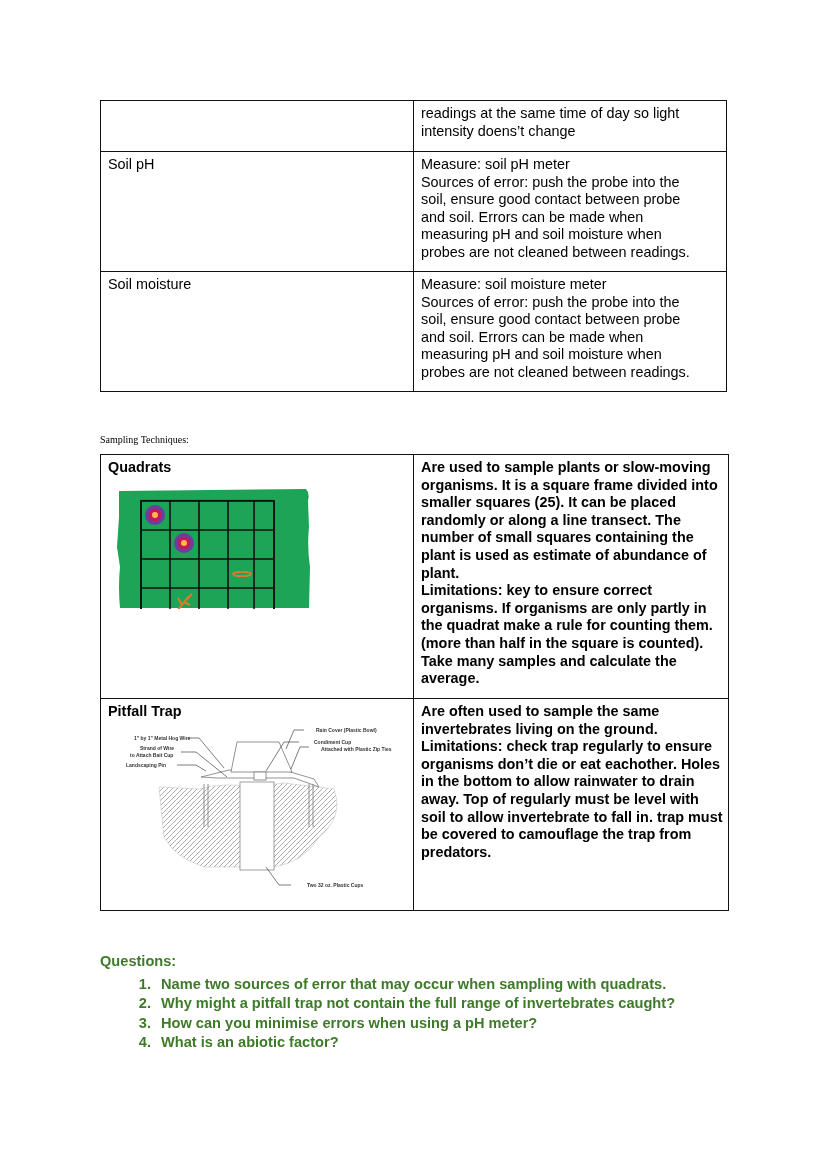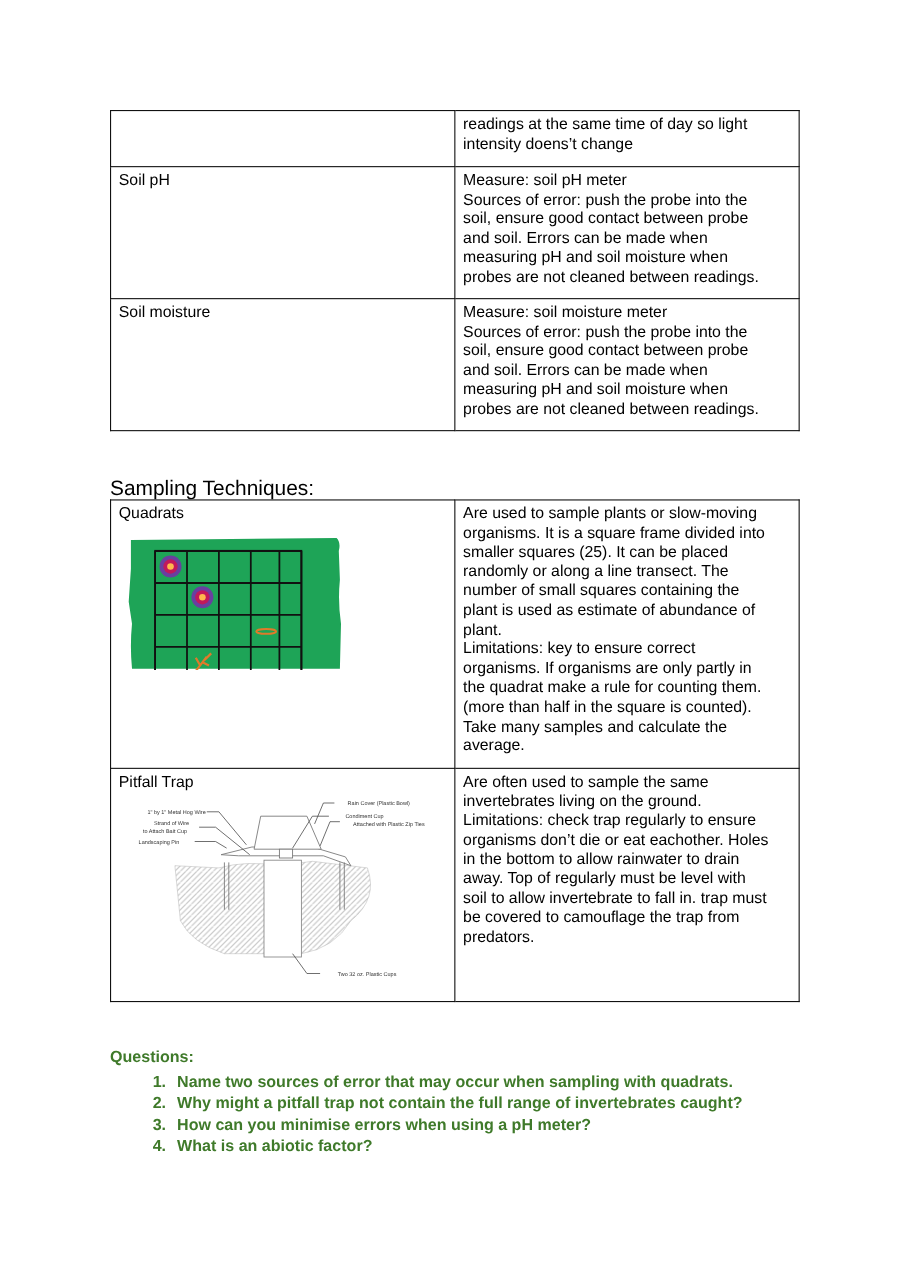--- a/index.html
+++ b/index.html
@@ -3,22 +3,22 @@
 <meta charset="utf-8">
 <style>
   html, body { margin:0; padding:0; background:#ffffff; }
   body { width:828px; height:1169px; position:relative; font-family:"Liberation Sans", sans-serif; color:#000; overflow:hidden; }
   table.doc { position:absolute; left:100px; border-collapse:collapse; table-layout:fixed; }
   table.doc td { border:1.5px solid #111; vertical-align:top; padding:4px 6px 4px 7px; font-size:14.4px; line-height:17.6px; }
   td.left { width:299px; }
   td.right { width:299px; }
   .line { display:block; white-space:nowrap; }
   #t1 { top:100px; }
-  #heading { position:absolute; left:100px; top:434px; font-size:19px; }
-  #t2 { top:454px; }
+  #heading { position:absolute; left:100px; top:434px; font-size:10px;font-family:Liberation Serif, serif; }
+  #t2 { top:454px;font-weight:bold; }
   .fig-q { display:block; margin-top:10px; margin-left:8px; }
   .fig-p { display:block; margin-top:6px; margin-left:-4px; }
   #questions { position:absolute; left:100px; top:952px; color:#3f7a2a; font-weight:bold; font-size:14.6px; }
   #questions .qtitle { display:block; line-height:18px; margin-bottom:2px; }
   #questions ol { margin:5px; padding-left:50px; }
   #questions li { line-height:19.4px; padding-left:6px; }
 </style>
 </head>
 <body>
 

